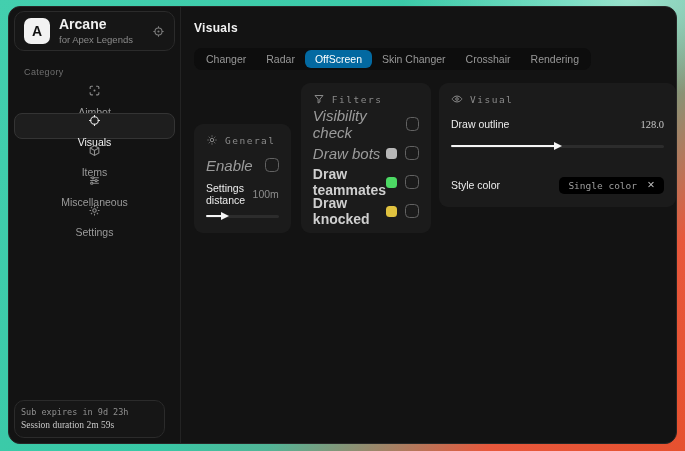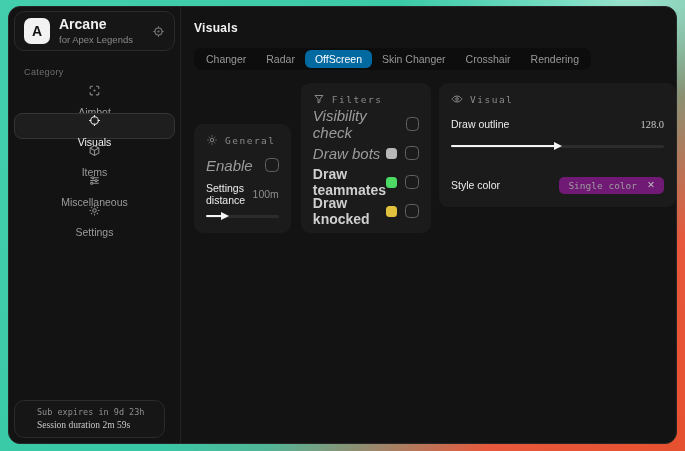--- a/index.html
+++ b/index.html
@@ -33,21 +33,21 @@
   .nav-item {
     display:flex; align-items:center; gap:9px; height:26px; padding:0 10px;
     color:#9a9a9a; font-size:10.5px; border-radius:8px; border:1px solid transparent; cursor:pointer;flex-direction:column;
   }
   .nav-item .ni { display:flex; color:#8d8d8d; }
   .nav-item.active { background:#1e1e1e; border-color:#343434; color:#f2f2f2; }
   .nav-item.active .ni { color:#e8e8e8; }
   .side-footer {
     position:absolute; left:5px; right:15px; bottom:5px;
     border:1px solid #2b2b2b; border-radius:10px; background:#161616;
-    padding:6px 10px 7px 22px;
+    padding:6px 10px 7px 6px;
   }
   .foot-l1 { font-family:"DejaVu Sans Mono", monospace; color:#8f8f8f; font-size:8.5px; }
   .foot-l2 { color:#c9c9c9; font-size:9.5px; margin-top:3px;font-family:Liberation Serif, serif; }
   
   .main { flex:1; padding:14px 14px 0 13px; }
   .page-title { color:#f2f2f2; font-size:12px; font-weight:bold; letter-spacing:.3px; }
   .tabbar {
     margin-top:13px; display:inline-flex; align-items:center;
     background:#0d0d0d; border-radius:8px; padding:2px; height:22px;
   }
@@ -68,21 +68,21 @@
   .checkbox { width:14px; height:14px; border:1.5px solid #626262; border-radius:4.5px; background:transparent; cursor:pointer; }
   .right-ctrls { display:flex; align-items:center; gap:8px; }
   .swatch { width:11px; height:11px; border-radius:3.5px; }
   .slider { margin-top:7px; height:10px; position:relative; cursor:pointer; }
   .track { position:absolute; left:0; right:0; top:3.5px; height:3px; background:#2c2c2c; border-radius:2px; }
   .fill  { position:absolute; left:0; top:4px; height:2px; background:#f5f5f5; border-radius:1px; }
   .fill::after { 
     content:""; position:absolute; right:-7px; top:-3.5px;
     border-left:8px solid #f5f5f5; border-top:4.5px solid transparent; border-bottom:4.5px solid transparent;
   }
-  .chip { display:flex; align-items:center; gap:10px; background:#701a75; border-radius:5px; padding:3px 9px; cursor:pointer; }
+  .chip { display:flex; align-items:center; gap:10px; background:#000000; border-radius:5px; padding:3px 9px; cursor:pointer; }
   .chip-txt { color:#9d9d9d; font-size:9.5px; font-family:"DejaVu Sans Mono", monospace; }
   .chip-x { color:#bdbdbd; font-size:9.5px; cursor:pointer; line-height:1; }
   svg { display:block; }
 </style>
 </head>
 <body>
 
 <div class="window">
 
   <div class="sidebar">

